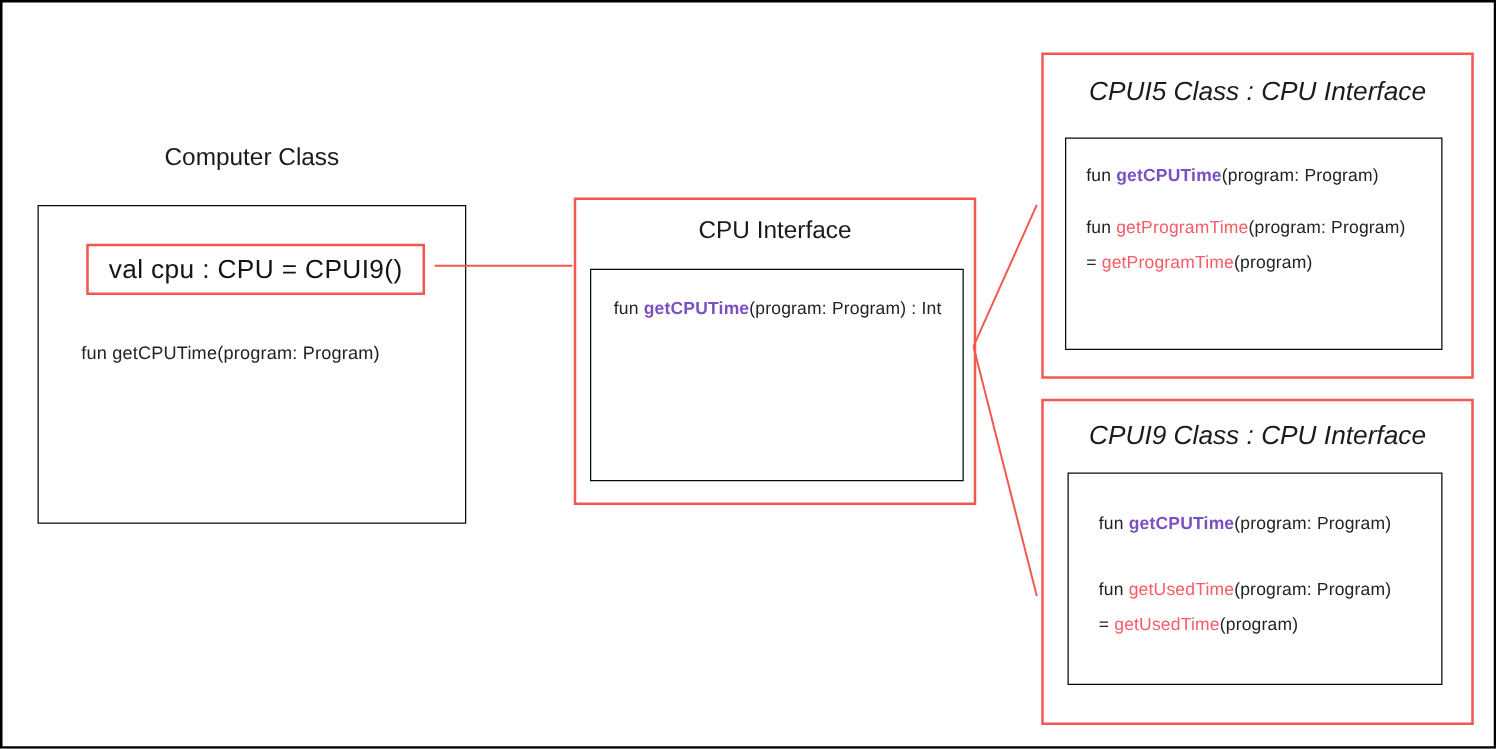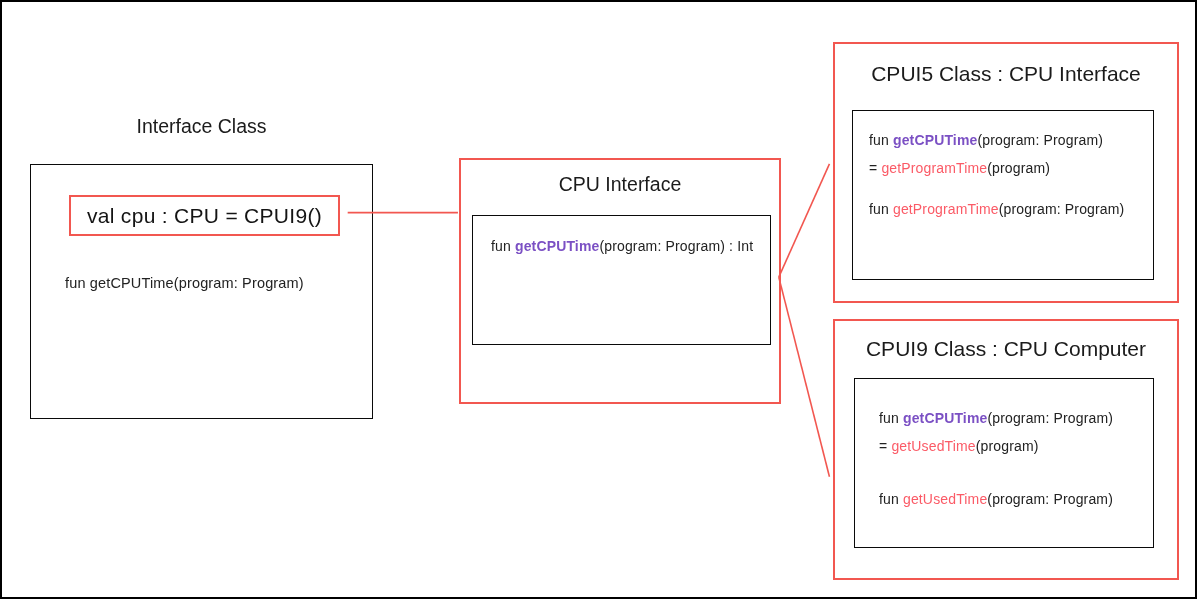--- a/index.html
+++ b/index.html
@@ -28,66 +28,66 @@
                    font-size:21px; color:#141414; white-space:nowrap; letter-spacing:.3px; }
 
   .code { position:absolute; font-size:14.5px; color:#222; line-height:28px;
           white-space:nowrap; letter-spacing:.15px; }
   .code-line { white-space:nowrap; }
   .accent[data-accent="purple"] { color:#7b50c4;font-weight:bold; }
   .accent[data-accent="red"]    { color:#fb5a66; }
   .accent[data-accent="none"]   { color:inherit; }
 
   .t19 { font-size:19.5px; }
-  .t21 { font-size:21px; }
+  .t21 { font-size:21px;font-style:italic; }
 </style>
 </head>
 <body>
 
 <div class="canvas">
 
   <svg class="connectors" width="1197" height="599" viewBox="0 0 1197 599">
     <line x1="346" y1="212" x2="457" y2="212" stroke="#f25750" stroke-width="1.6"></line>
     <line x1="780" y1="277" x2="831" y2="163" stroke="#f25750" stroke-width="1.6"></line>
     <line x1="780" y1="277" x2="831" y2="478" stroke="#f25750" stroke-width="1.6"></line>
   </svg>
 
-  <div class="free-title t19" style="left:28px; top:113px; width:343px;">Interface Class</div>
+  <div class="free-title t19" style="left:28px; top:113px; width:343px;">Computer Class</div>
 
   <div class="box-black" style="left:28px; top:162px; width:343px; height:255px;">
     <div class="highlight-box" style="left:38px; top:30px; width:271px; height:41px;">val cpu : CPU = CPUI9()</div>
     <div class="code" style="left:34px; top:104px;">
       <div class="code-line"><span>fun getCPUTime(program: Program)</span><span class="accent" data-accent="none"></span><span></span></div>
     </div>
   </div>
 
   <div class="box-red" style="left:457px; top:156px; width:322px; height:246px;padding-left:16px;">
     <div class="box-title t19" style="top:13px;">CPU Interface</div>
-    <div class="inner-black" style="left:11px; top:55px; width:299px; height:130px;">
+    <div class="inner-black" style="left:11px; top:55px; width:299px; height:170px;">
       <div class="code" style="left:18px; top:16px; font-size:14px;">
         <div class="code-line"><span>fun </span><span class="accent" data-accent="purple">getCPUTime</span><span>(program: Program) : Int</span></div>
       </div>
     </div>
   </div>
 
   <div class="box-red" style="left:831px; top:40px; width:346px; height:261px;">
     <div class="box-title t21" style="top:18px;">CPUI5 Class : CPU Interface</div>
     <div class="inner-black" style="left:17px; top:66px; width:302px; height:170px;">
       <div class="code" style="left:16px; top:15px; font-size:14px;">
         <div class="code-line"><span>fun </span><span class="accent" data-accent="purple">getCPUTime</span><span>(program: Program)</span></div>
+        <div class="code-line" style="margin-top:13px;"><span>fun </span><span class="accent" data-accent="red">getProgramTime</span><span>(program: Program)</span></div>
         <div class="code-line"><span>= </span><span class="accent" data-accent="red">getProgramTime</span><span>(program)</span></div>
-        <div class="code-line" style="margin-top:13px;"><span>fun </span><span class="accent" data-accent="red">getProgramTime</span><span>(program: Program)</span></div>
       </div>
     </div>
   </div>
 
   <div class="box-red" style="left:831px; top:317px; width:346px; height:261px;">
-    <div class="box-title t21" style="top:16px;">CPUI9 Class : CPU Computer</div>
+    <div class="box-title t21" style="top:16px;">CPUI9 Class : CPU Interface</div>
     <div class="inner-black" style="left:19px; top:57px; width:300px; height:170px;">
       <div class="code" style="left:24px; top:25px; font-size:14px;">
         <div class="code-line"><span>fun </span><span class="accent" data-accent="purple">getCPUTime</span><span>(program: Program)</span></div>
+        <div class="code-line" style="margin-top:25px;"><span>fun </span><span class="accent" data-accent="red">getUsedTime</span><span>(program: Program)</span></div>
         <div class="code-line"><span>= </span><span class="accent" data-accent="red">getUsedTime</span><span>(program)</span></div>
-        <div class="code-line" style="margin-top:25px;"><span>fun </span><span class="accent" data-accent="red">getUsedTime</span><span>(program: Program)</span></div>
       </div>
     </div>
   </div>
 
 </div>
 
 </body></html>

